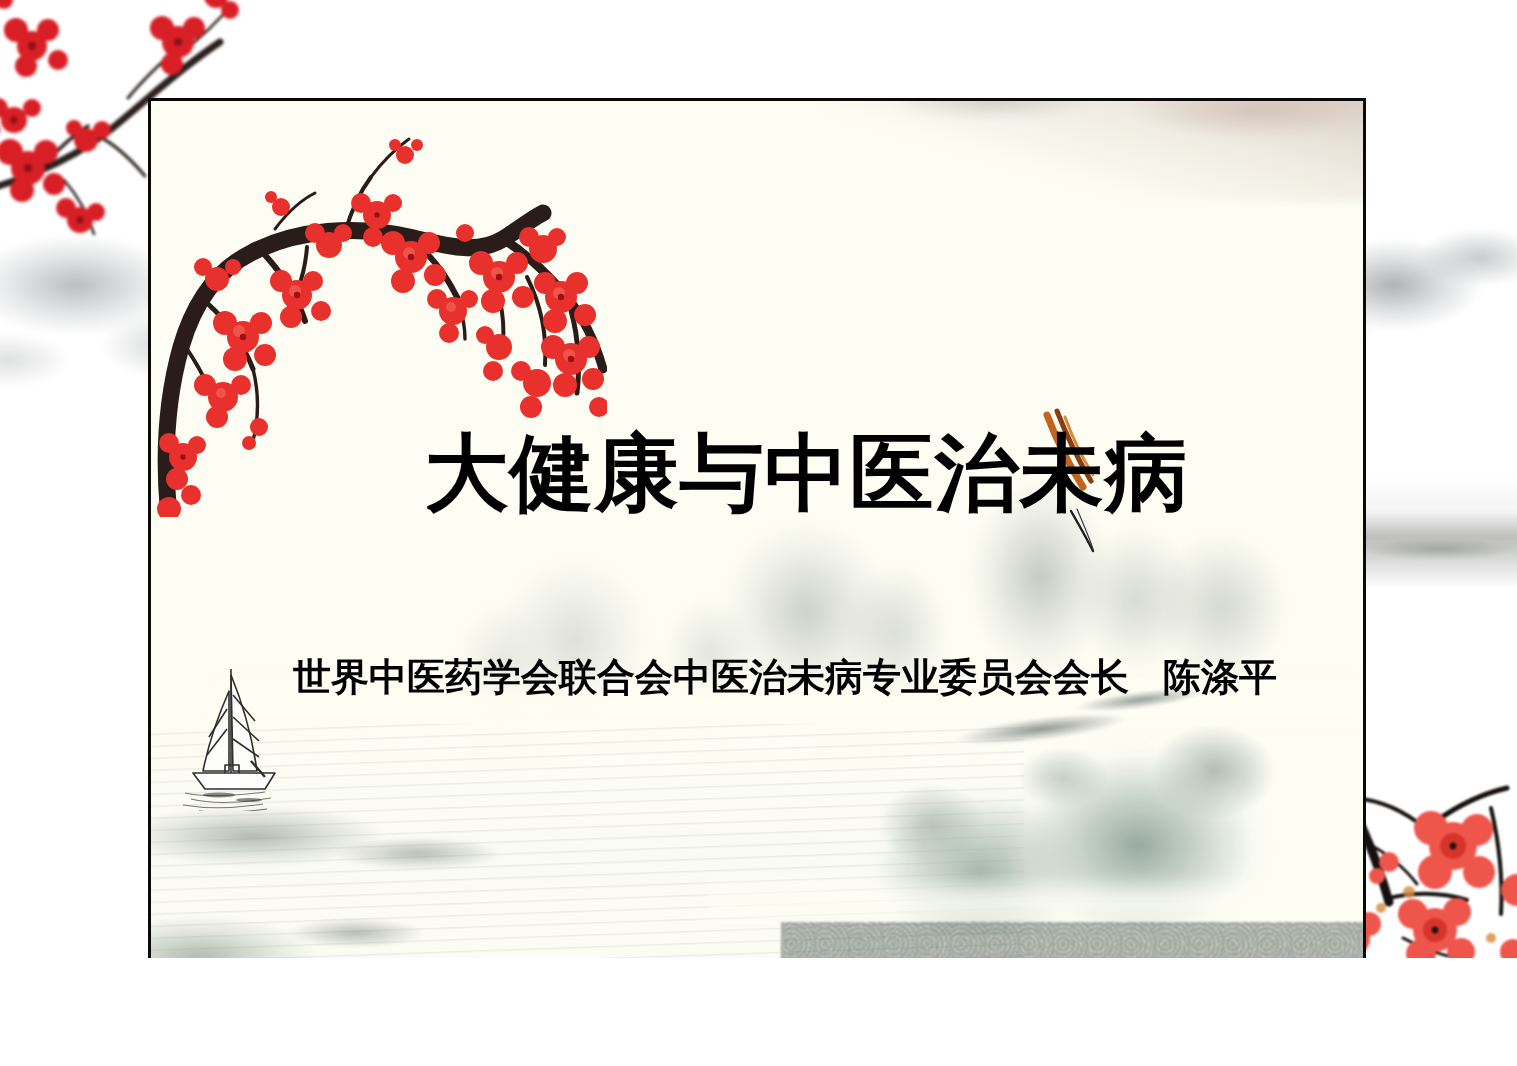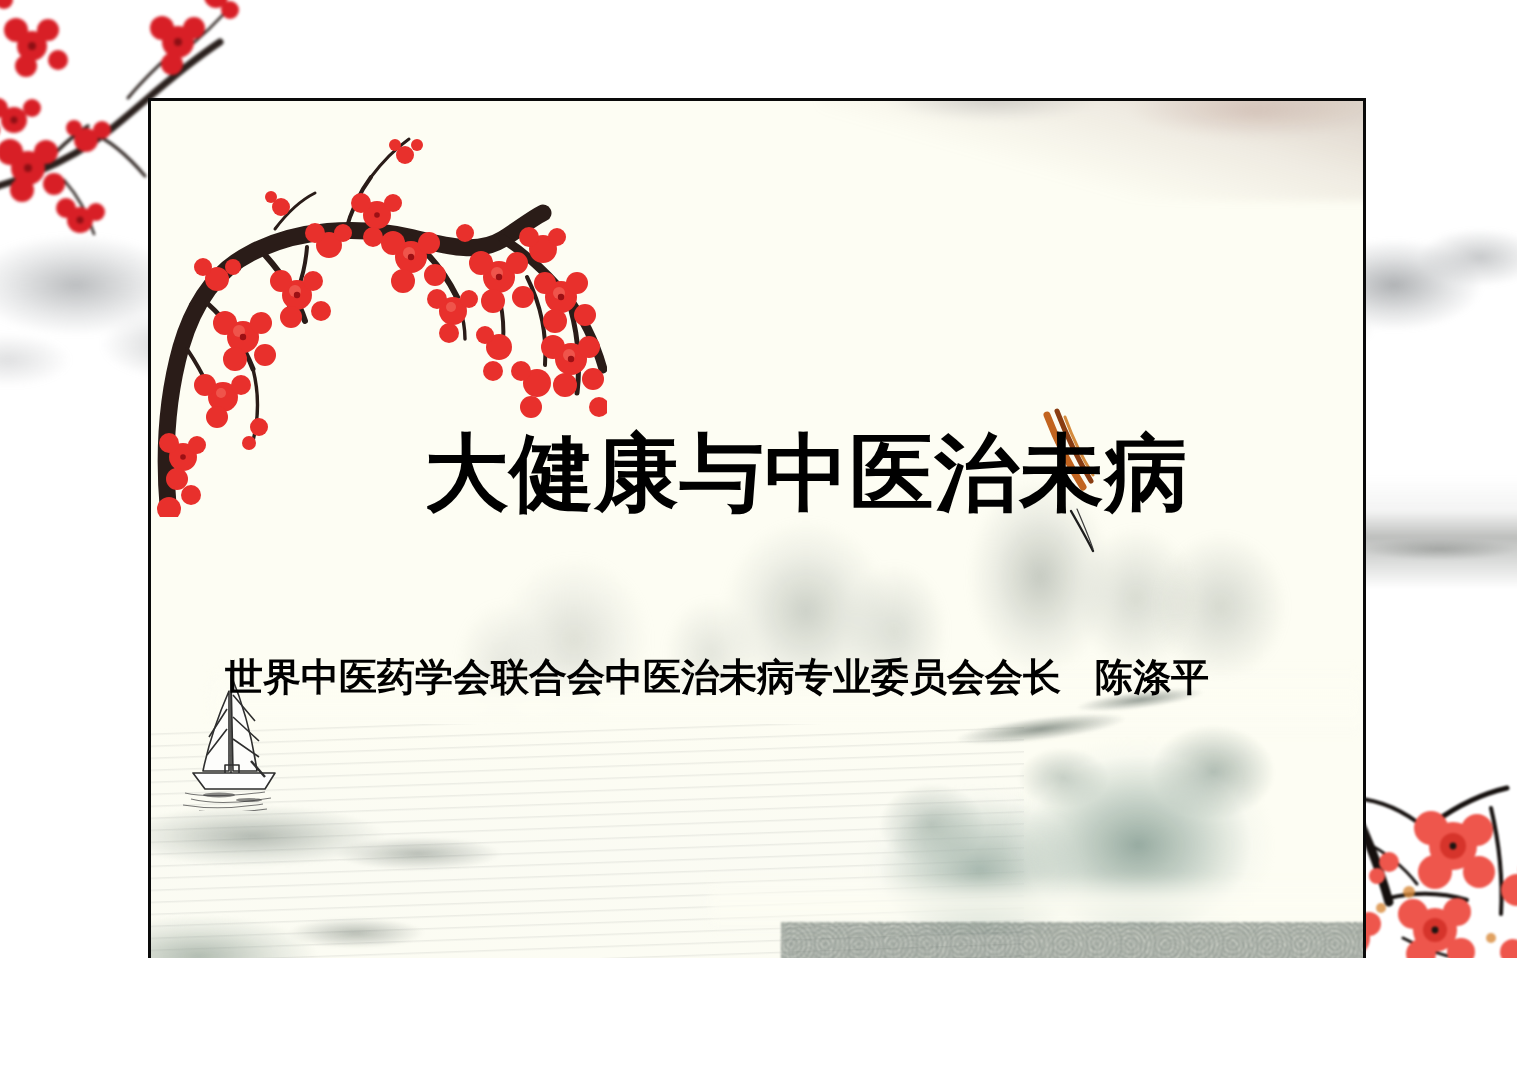--- a/index.html
+++ b/index.html
@@ -269,20 +269,21 @@
     left: 74px;
     top: 552px;
     width: 1120px;
     color: #000000;
     font-family: "DejaVu Sans", "Liberation Sans", sans-serif;
     font-weight: bold;
     font-size: 38px;
     line-height: 1.30;
     letter-spacing: 0px;
     white-space: nowrap;
+    text-align: center;
   }
   .subtitle-line { display: block; }
   .sub-gap { display: inline-block; width: 34px; }
 
   
   .brush-mark { position:absolute; left: 880px; top: 302px; width: 90px; height: 150px; }
 </style>
 </head>
 <body>
 

